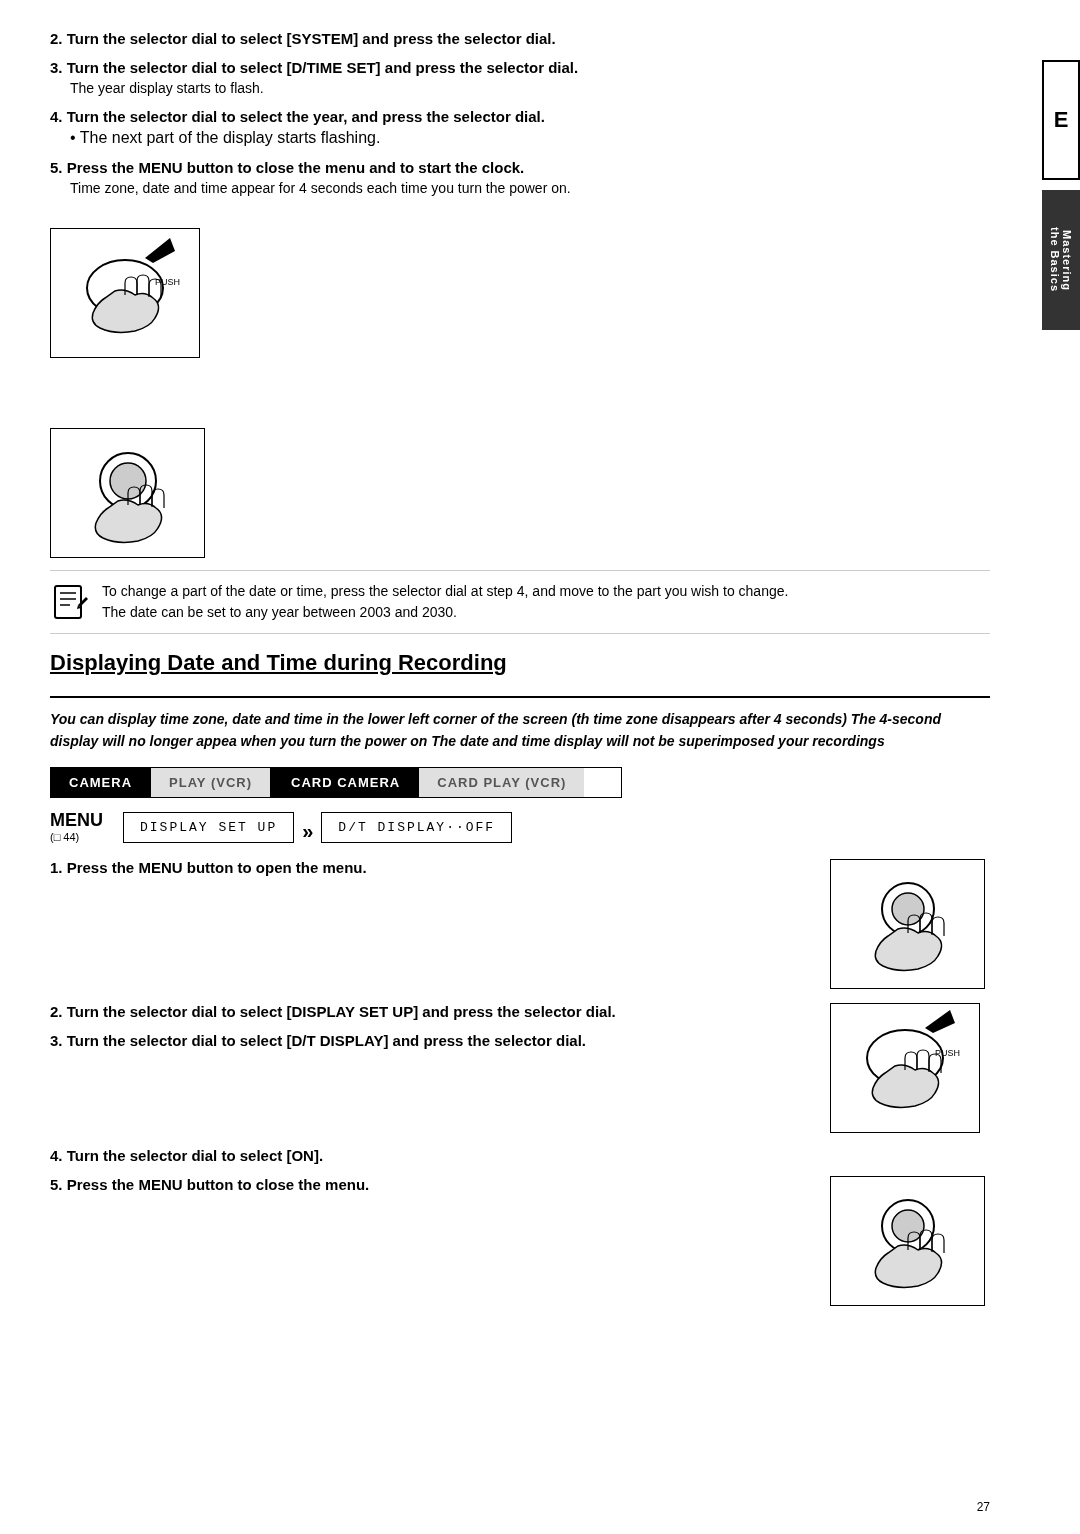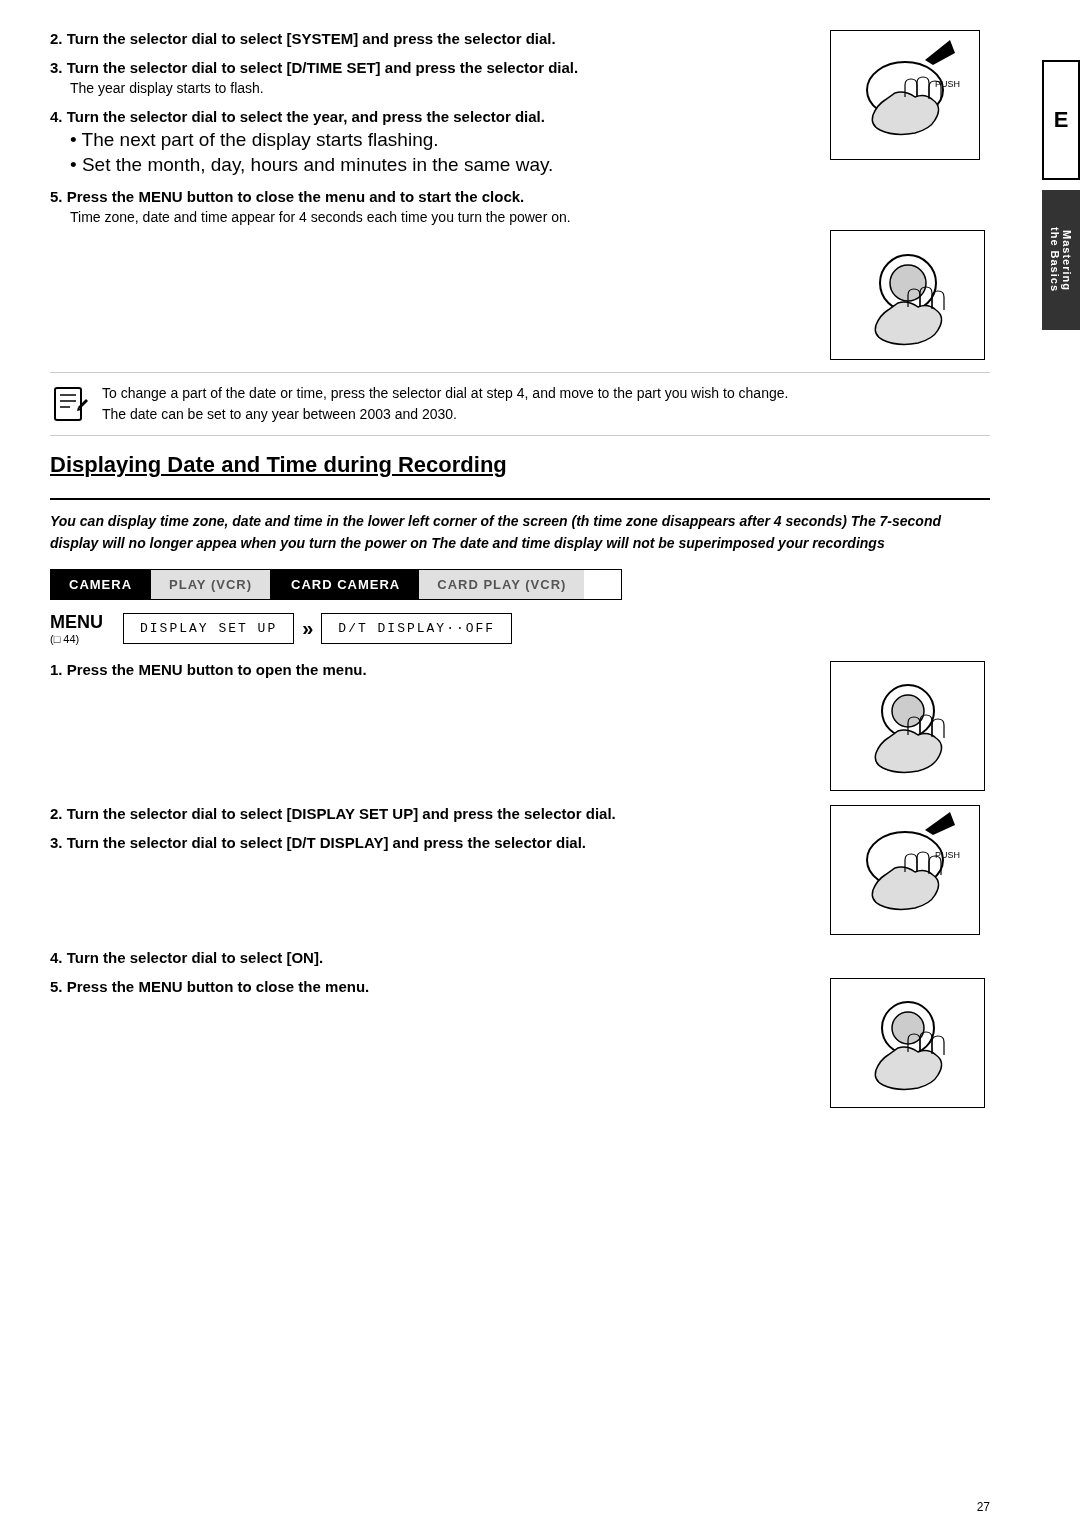--- a/index.html
+++ b/index.html
@@ -94,41 +94,42 @@
       align-items: center;
       justify-content: center;
       overflow: hidden;
     }
 
     
     .top-section {
       display: flex;
       gap: 20px;
       margin-bottom: 10px;
+      flex-direction: column;
     }
 
     .top-left {
       flex: 1;
     }
 
     .top-right {
       width: 160px;
       display: flex;
       flex-direction: column;
       gap: 10px;
       margin-top: 0;
     }
 
     
     .bullet-list {
       list-style: none;
       margin: 4px 0 4px 20px;
     }
     .bullet-list li {
-      font-size: 19px;
+      font-size: 16px;
       margin-bottom: 3px;
     }
     .bullet-list li::before {
       content: "• ";
     }
 
     
     .note-box {
       display: flex;
       align-items: flex-start;
@@ -205,21 +206,21 @@
     }
 
     .mode-divider {
       width: 2px;
       background: #000;
     }
 
     
     .menu-display {
       display: flex;
-      align-items: center;
+      align-items: flex-end;
       gap: 0;
       margin-bottom: 16px;
     }
 
     .menu-label {
       font-size: 18px;
       font-weight: bold;
       margin-right: 10px;
     }
 
@@ -301,21 +302,20 @@
 
         <div class="step-block">
           <div class="step-bold">3. Turn the selector dial to select [D/TIME SET] and press the selector dial.</div>
           <div class="step-normal">The year display starts to flash.</div>
         </div>
 
         <div class="step-block">
           <div class="step-bold">4. Turn the selector dial to select the year, and press the selector dial.</div>
           <ul class="bullet-list">
             <li>The next part of the display starts flashing.</li>
-            <li>Set the month, day, hours and minutes in the same way.</li>
           </ul>
         </div>
 
         <div class="step-block">
           <div class="step-bold">5. Press the MENU button to close the menu and to start the clock.</div>
           <div class="step-normal">Time zone, date and time appear for 4 seconds each time you turn the power on.</div>
         </div>
       </div>
 
       <div class="top-right">
@@ -364,21 +364,21 @@
         </svg>
       </div>
       <div class="note-text">
         <span>To change a part of the date or time, press the selector dial at step 4, and move to the part you wish to change.</span><br>
         <span>The date can be set to any year between 2003 and 2030.</span>
       </div>
     </div>
 
     <div class="section-heading">Displaying Date and Time during Recording</div>
 
-    <div class="italic-block">You can display time zone, date and time in the lower left corner of the screen (th time zone disappears after 4 seconds)  The 7-second display will no longer appea when you turn the power on  The date and time display will not be superimposed your recordings</div>
+    <div class="italic-block">You can display time zone, date and time in the lower left corner of the screen (th time zone disappears after 4 seconds)  The 4-second display will no longer appea when you turn the power on  The date and time display will not be superimposed your recordings</div>
 
     <div class="mode-bar">
       <div class="mode-item mode-active">CAMERA</div>
       <div class="mode-item mode-inactive">PLAY (VCR)</div>
       <div class="mode-divider"></div>
       <div class="mode-item mode-active">CARD CAMERA</div>
       <div class="mode-item mode-inactive">CARD PLAY (VCR)</div>
     </div>
 
     <div class="menu-display">

